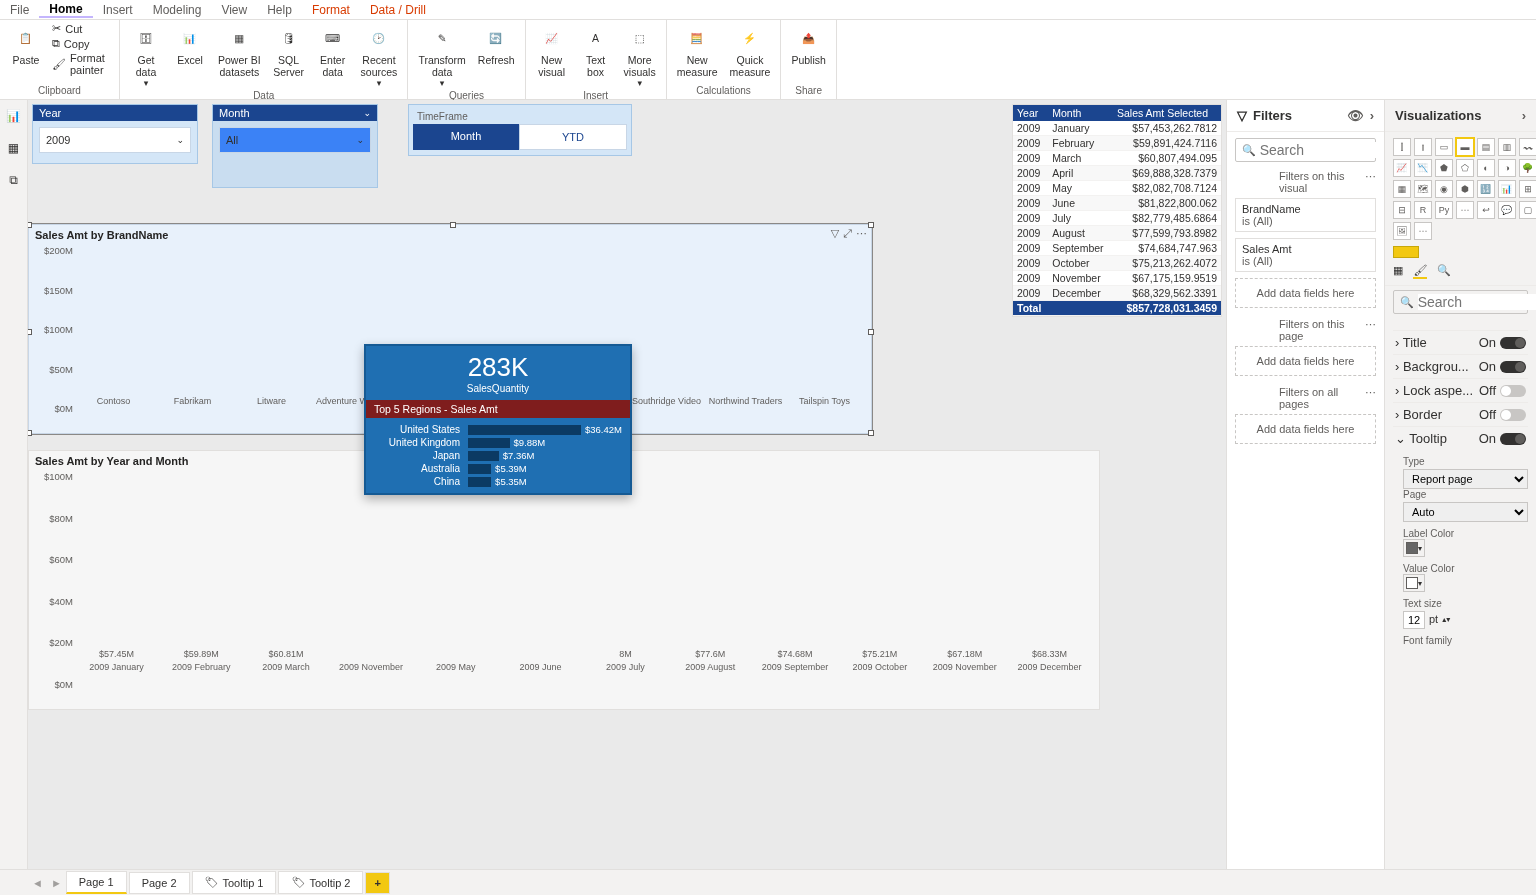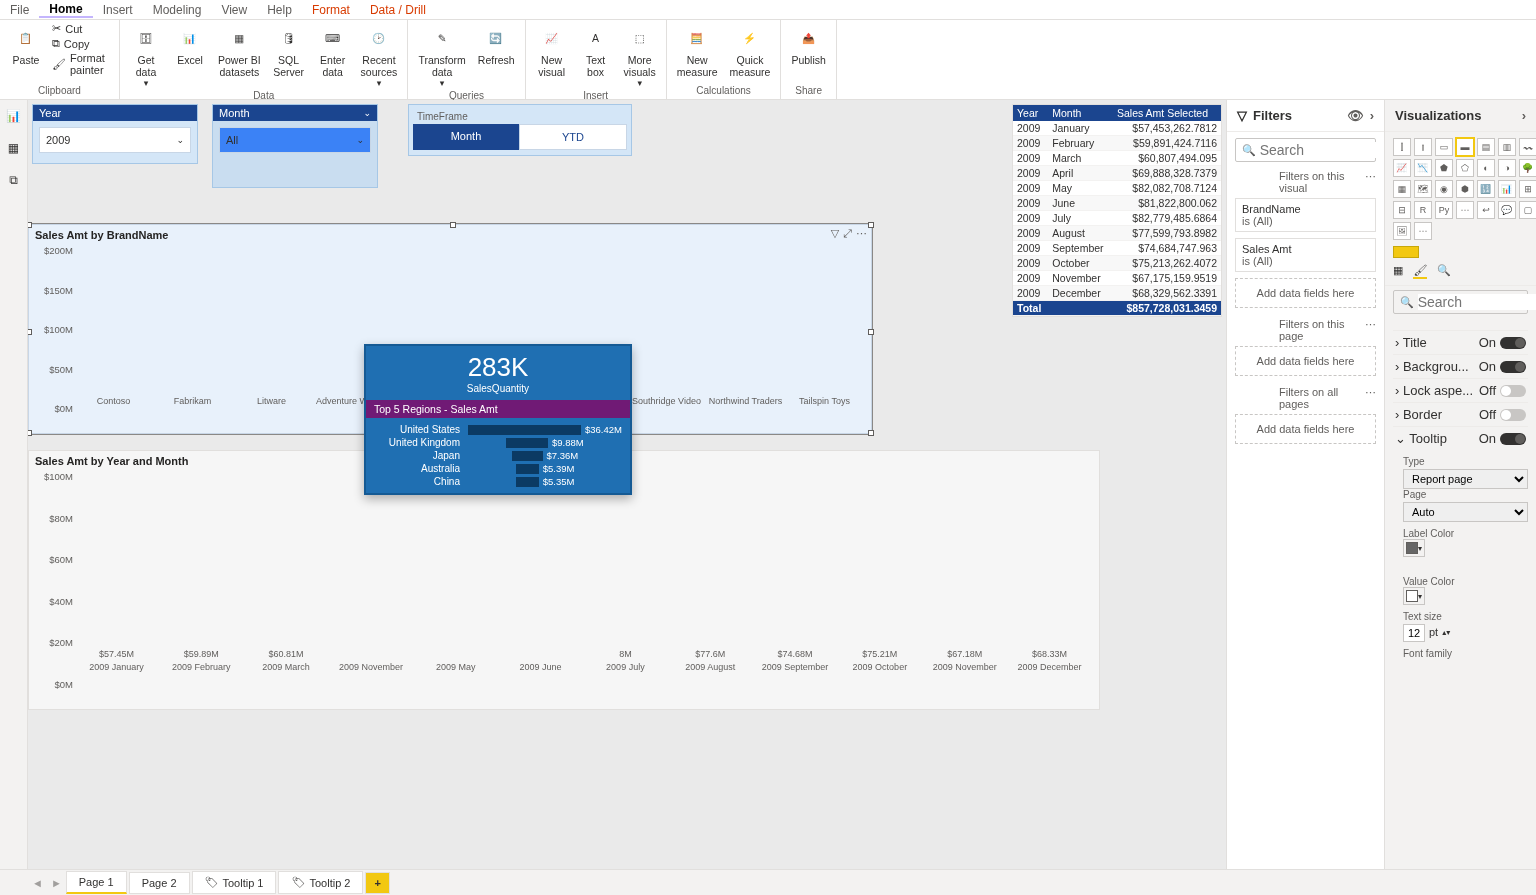--- a/index.html
+++ b/index.html
@@ -89,25 +89,25 @@
 .bars{position:absolute;left:0;right:0;bottom:0;top:0;display:flex;align-items:flex-end;gap:2px;}
 .barcol{flex:1;display:flex;flex-direction:column;align-items:center;}
 .bar{width:70%;background:#1b458f;}
 .bar2{width:70%;background:#3ea6e6;}
 .barlabel{font-size:9px;color:#605e5c;margin-top:2px;text-align:center;line-height:1.1;}
 .barval{font-size:9px;color:#605e5c;margin-bottom:2px;}
 
 .tooltip-card{position:absolute;background:#1f6fb2;border:2px solid #155a94;color:#fff;font-size:11px;box-shadow:0 4px 10px rgba(0,0,0,.3);}
 .tooltip-card .big{font-size:26px;text-align:center;padding:6px 0 0;font-weight:300;}
 .tooltip-card .sub{text-align:center;font-size:10px;padding-bottom:6px;}
-.tooltip-card .tt-title{background:#701a75;padding:3px 8px;font-size:10.5px;}
+.tooltip-card .tt-title{background:#7f1d1d;padding:3px 8px;font-size:10.5px;}
 .tooltip-card .tt-rows{padding:4px 8px;}
 .tt-row{display:flex;align-items:center;gap:8px;font-size:10px;margin:2px 0;}
 .tt-row .rname{width:86px;text-align:right;}
-.tt-row .rbarwrap{flex:1;display:flex;align-items:center;gap:4px;justify-content:center;}
+.tt-row .rbarwrap{flex:1;display:flex;align-items:center;gap:4px;}
 .tt-row .rbar{height:10px;background:#0b3a63;}
 .tt-row .rval{font-size:9.5px;}
 
 
 .tabstrip{position:absolute;bottom:0;left:0;right:0;height:26px;background:#f3f2f1;border-top:1px solid #e1dfdd;display:flex;align-items:center;padding-left:28px;font-size:11px;}
 .tabstrip .nav{padding:0 4px;color:#a19f9d;cursor:pointer;}
 .ptab{padding:4px 12px;border:1px solid #e1dfdd;background:#fff;margin-right:2px;cursor:pointer;display:flex;align-items:center;gap:4px;}
 .ptab.active{border-bottom:2px solid #f2c811;}
 .ptab.add{background:#f2c811;font-weight:bold;padding:4px 8px;}
 
@@ -663,21 +663,21 @@
       <div style="padding:2px 0 2px 10px">
         <div style="font-size:10px;color:#605e5c;margin-top:4px">Type</div>
         <select class="sel-input"><option>Report page</option></select>
         <div style="font-size:10px;color:#605e5c;">Page</div>
         <select class="sel-input"><option>Auto</option></select>
         <div style="font-size:10px;color:#605e5c;margin-top:6px">Label Color</div>
         <div class="color-sw">
             <div class="inner" style="background:#666"></div> 
             <span style="font-size:8px">▾</span>
           </div>
-        <div style="font-size:10px;color:#605e5c;margin-top:19px">Value Color</div>
+        <div style="font-size:10px;color:#605e5c;margin-top:6px">Value Color</div>
         <div class="color-sw">
             <div class="inner" style="background:#fff"></div> 
             <span style="font-size:8px">▾</span>
           </div>
         <div style="font-size:10px;color:#605e5c;margin-top:6px">Text size</div>
         <div style="display:flex;gap:4px;align-items:center">
             <input class="sel-input" style="width: 22px;" value="12">
             <span>pt</span>
             <span style="font-size:8px">▴▾</span>
           </div>

